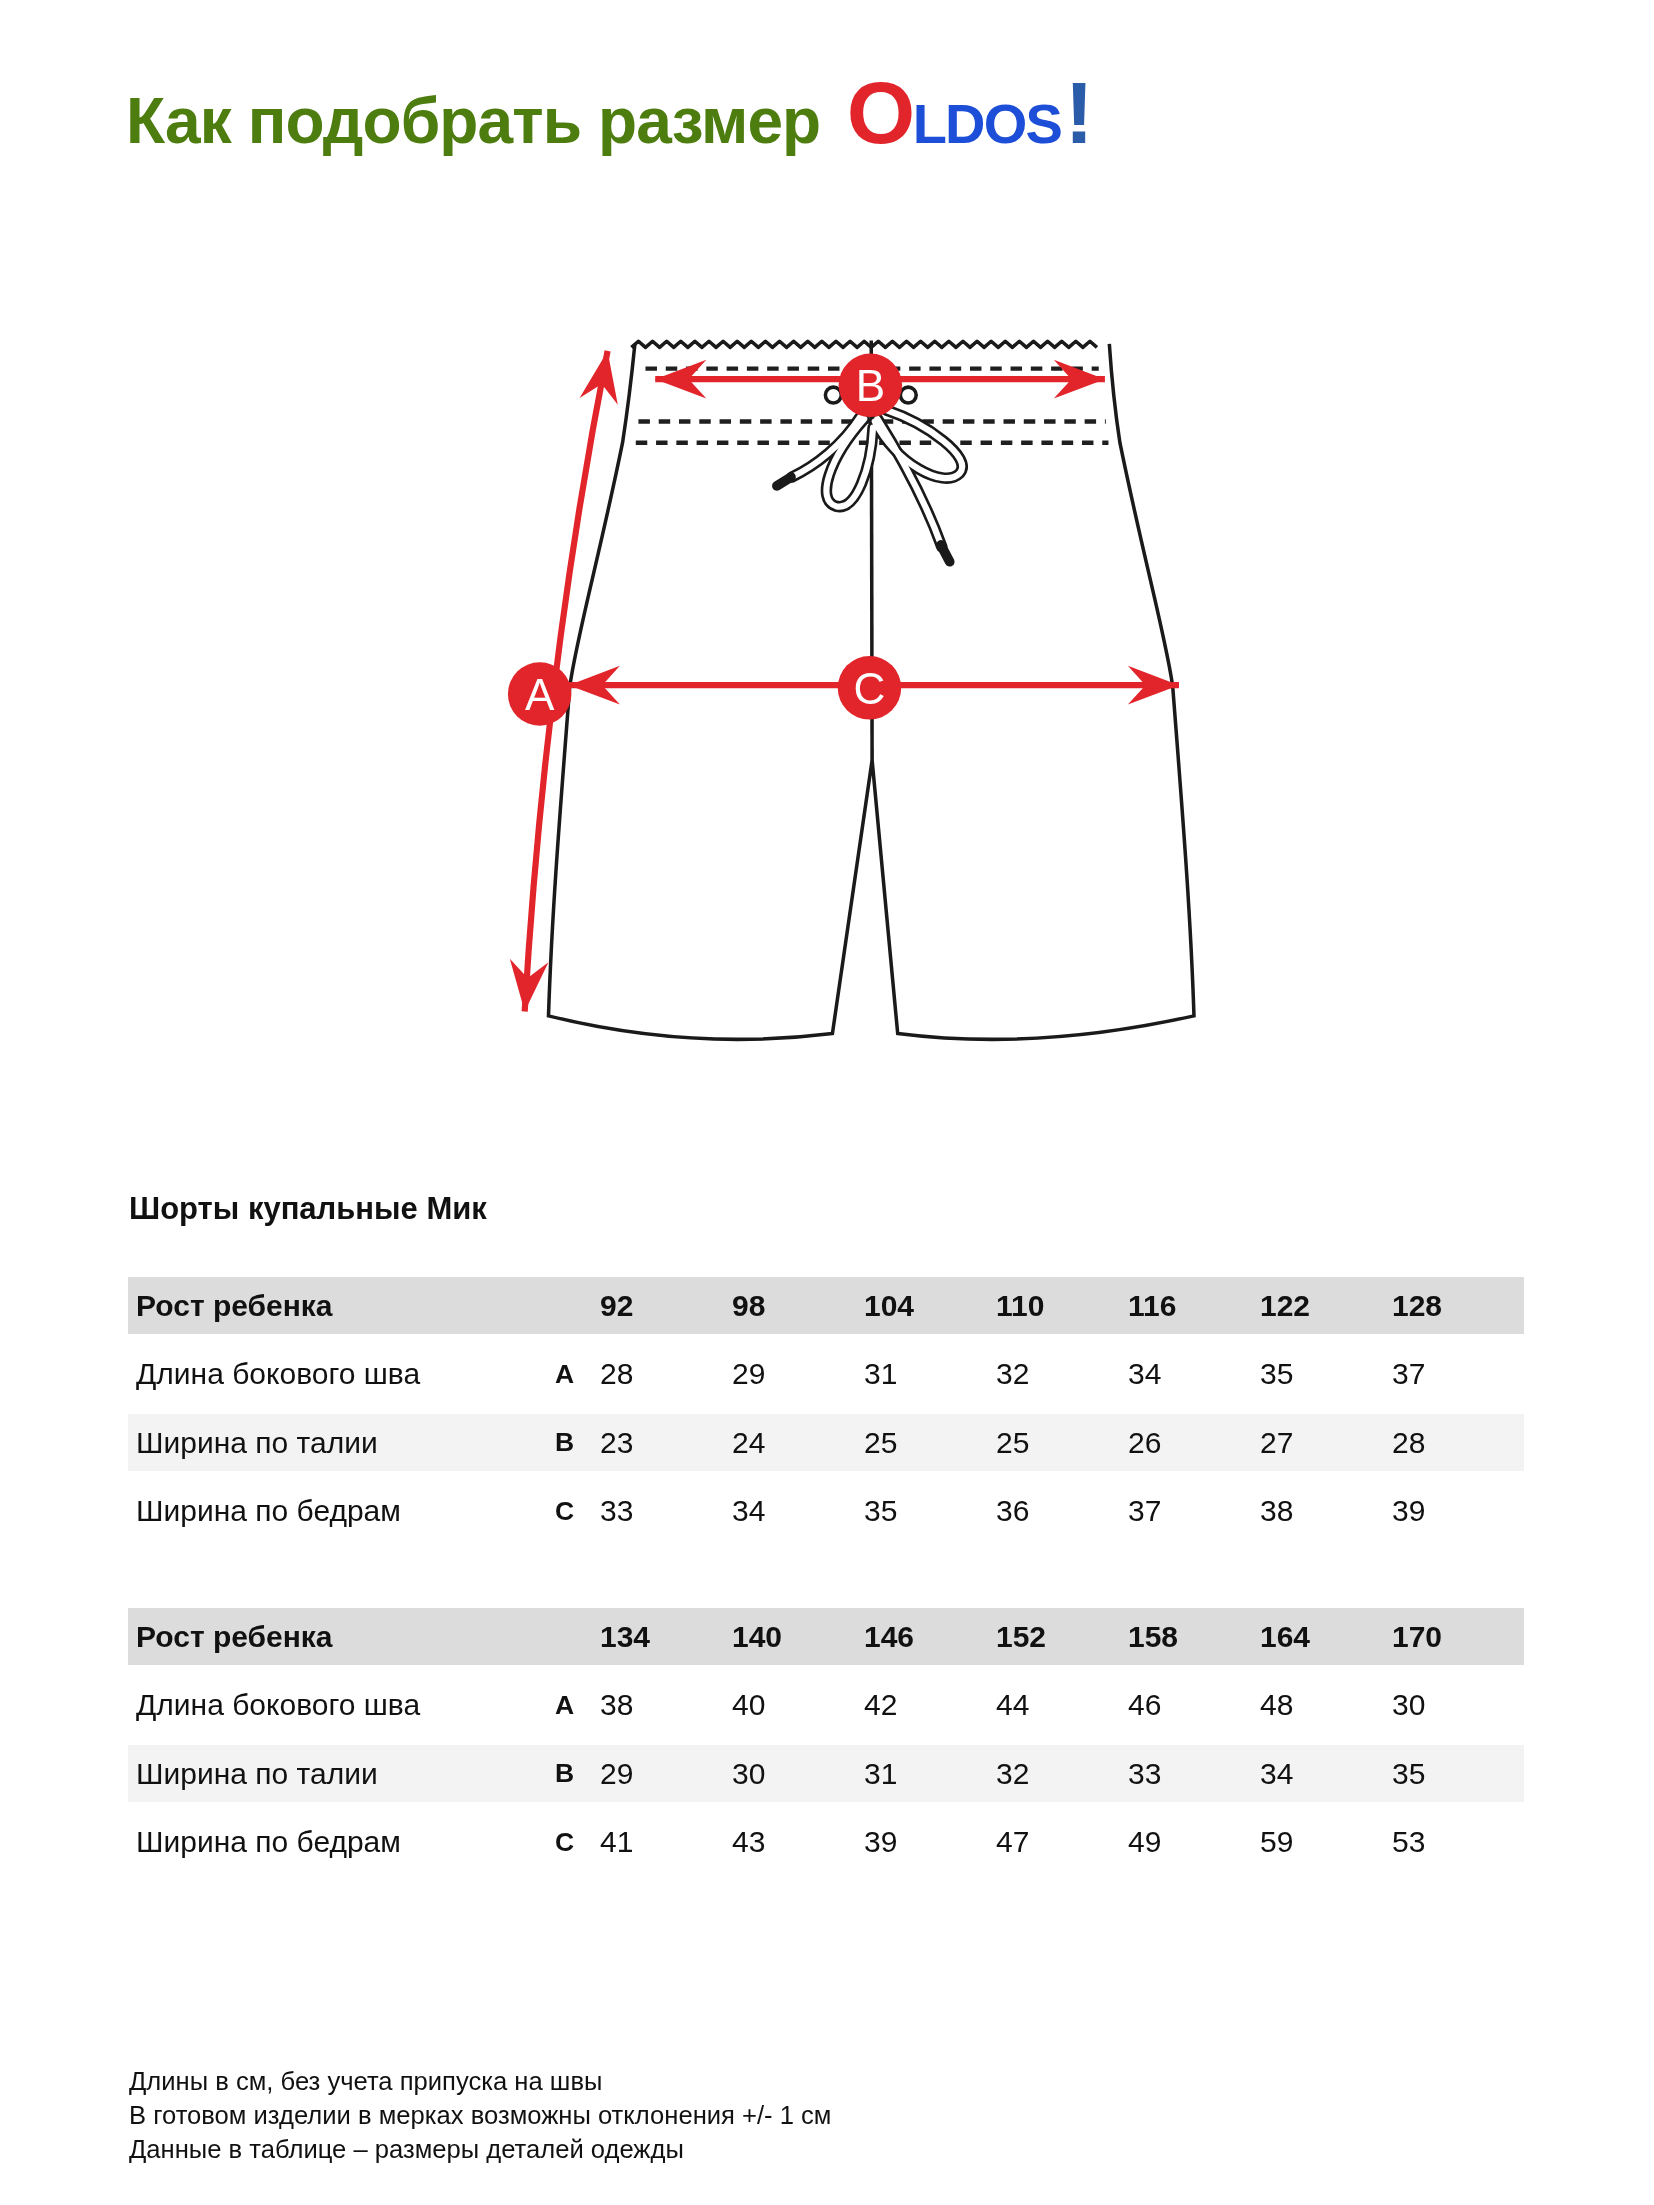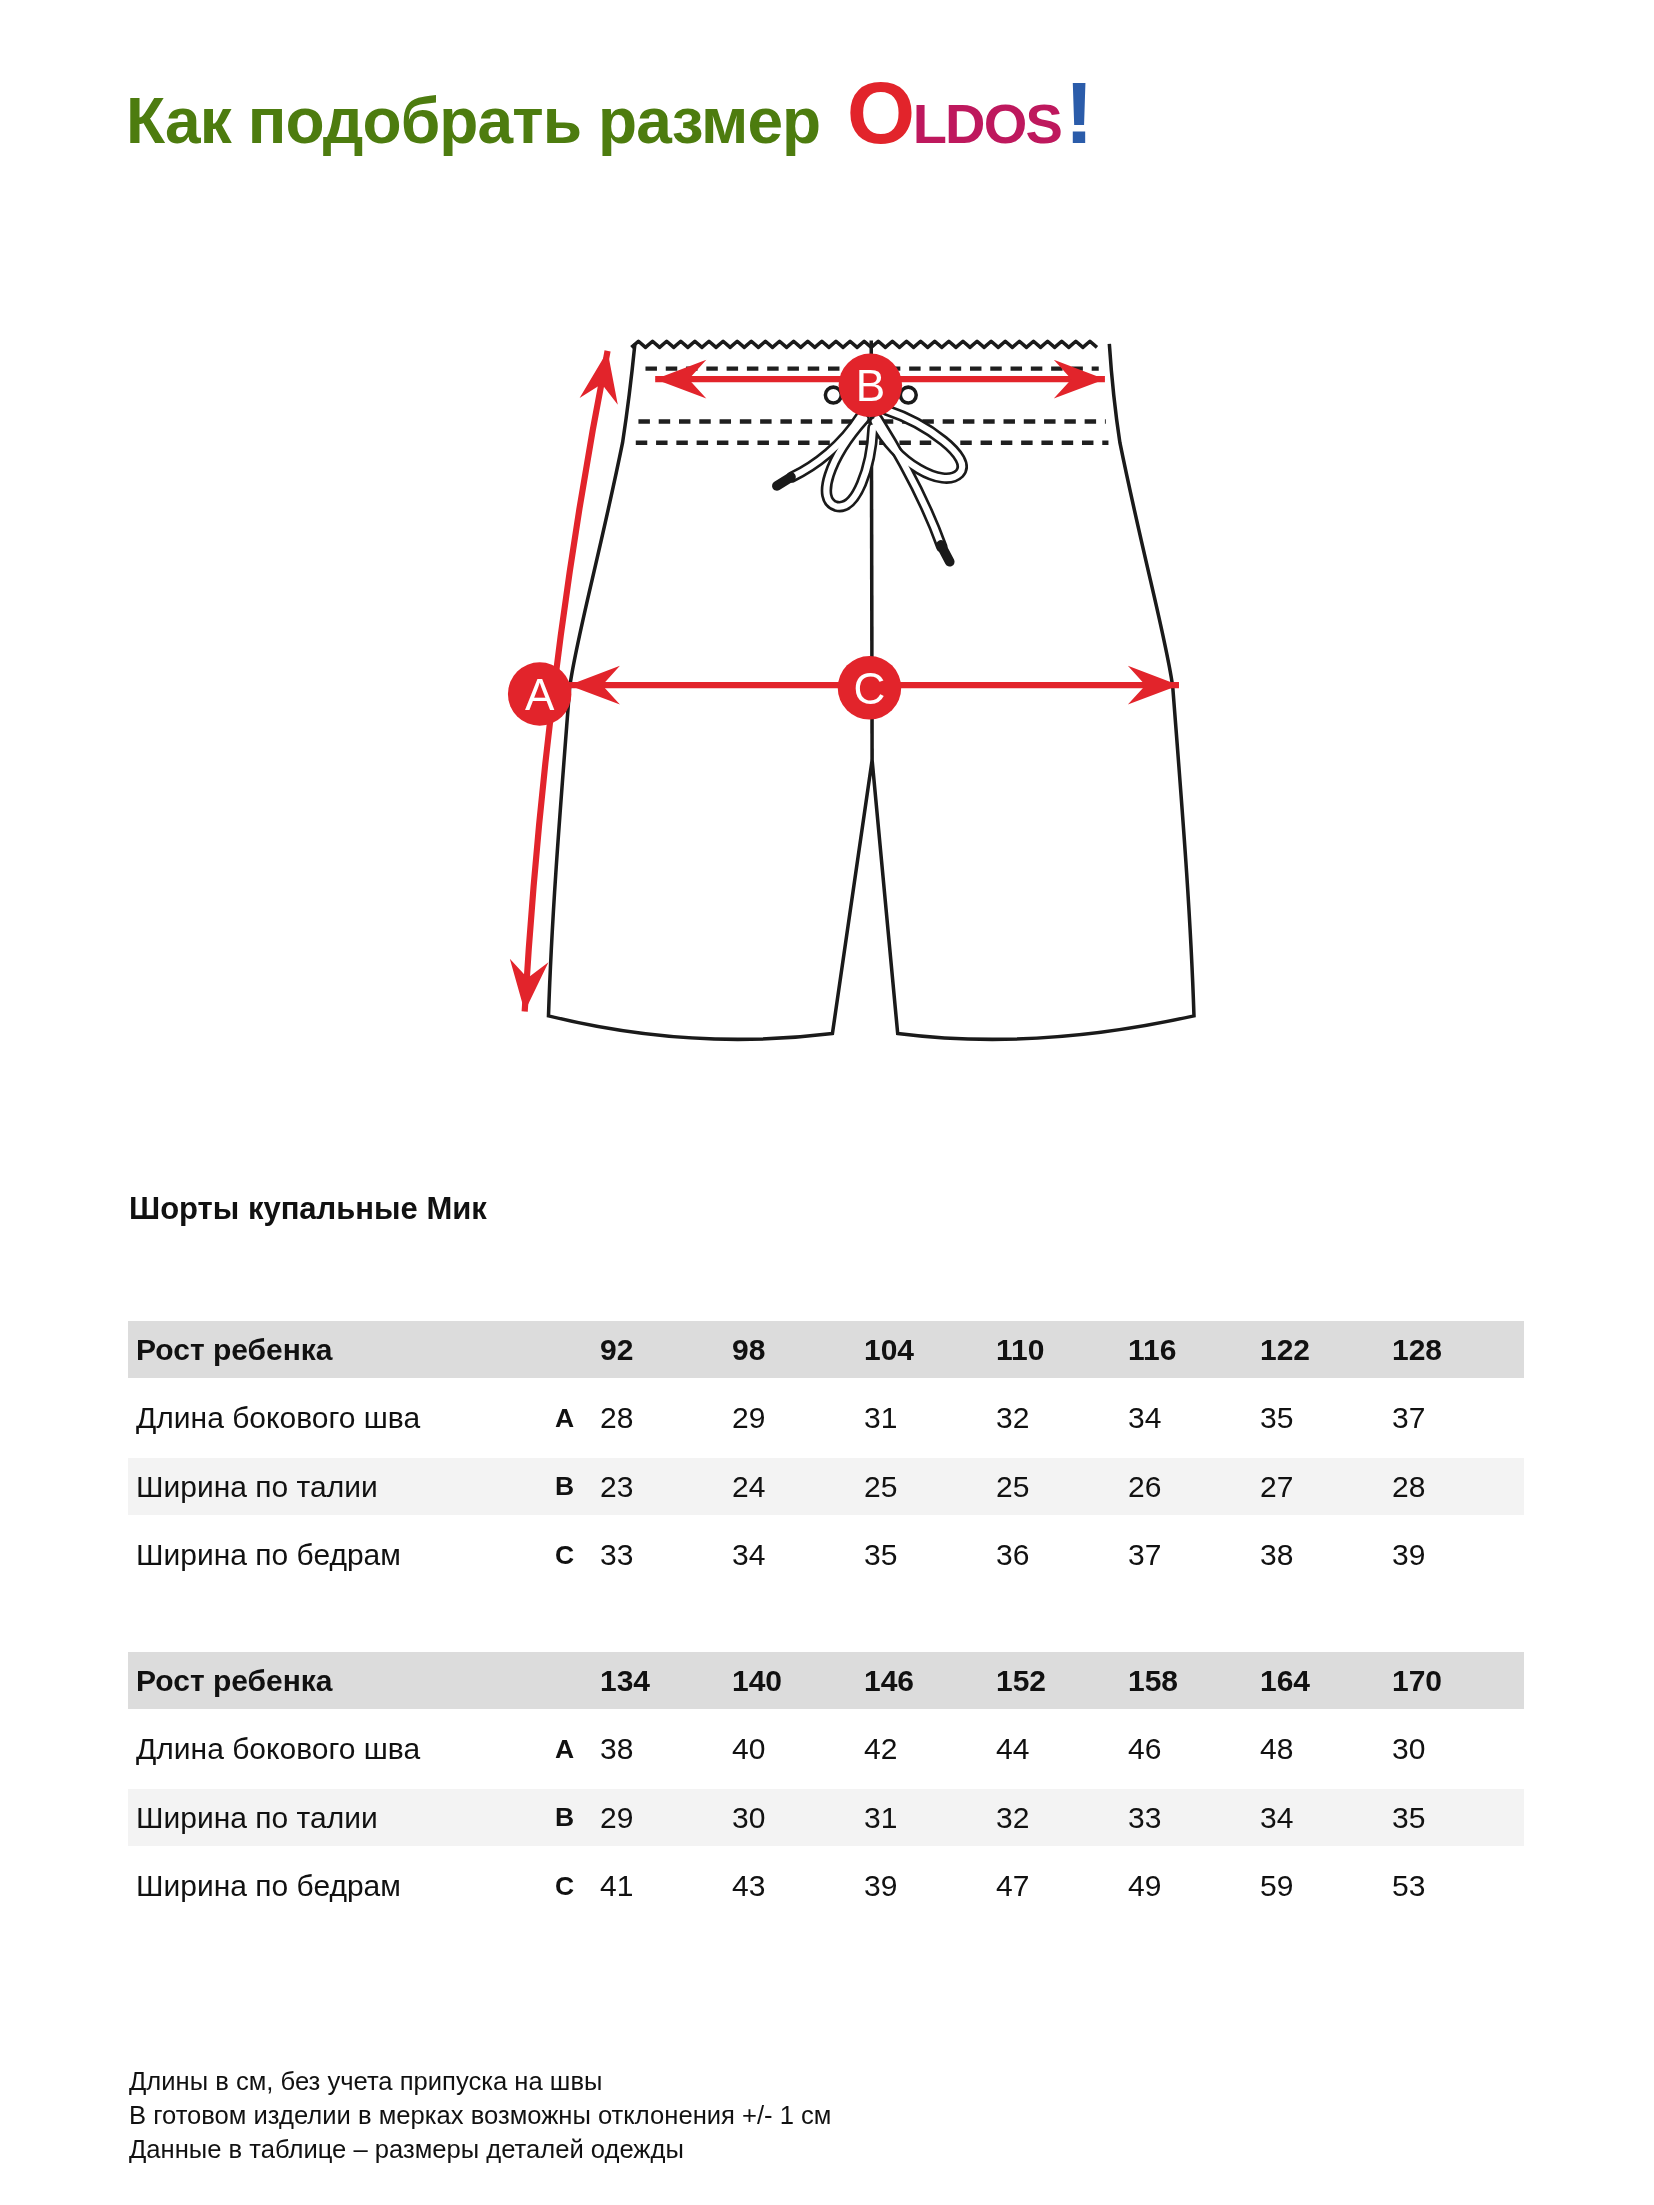--- a/index.html
+++ b/index.html
@@ -27,21 +27,21 @@
     letter-spacing:-0.9px;
     color:#4d7c0f;
   }
   .brand-logo{
     margin-left:26.5px;
     font-weight:800;
     letter-spacing:-2.6px;
     line-height:1;
   }
   .logo-o{font-size:88px;color:#e2242b;}
-  .logo-rest{font-size:56px;color:#be185d;letter-spacing:-1.8px;}
+  .logo-rest{font-size:56px;color:#1d4ed8;letter-spacing:-1.8px;}
   .logo-bang{font-size:88px;color:#2b5caa;margin-left:3.5px;}
   
   .figure{
     position:absolute;
     left:476px;
     top:291px;
     width:794px;
     height:776px;
   }
   
@@ -61,21 +61,21 @@
     flex-direction:column;
     gap:11.5px;
   }
   .trow{
     display:grid;
     grid-template-columns:401px 71px repeat(7,1fr);
     height:57px;
     align-items:center;
     font-size:30px;
   }
-  .trow.thead{background:#dcdcdc;font-weight:700;margin-top:44px;}
+  .trow.thead{background:#dcdcdc;font-weight:700;}
   .trow.alt{background:#f3f3f3;}
   .cell.label{padding-left:8px;text-align:left;}
   .cell.letter{text-align:center;font-weight:700;font-size:26.5px;}
   .cell.num{}
   
   .footnotes{
     position:absolute;
     left:129px;
     top:2064px;
     font-size:25.6px;

